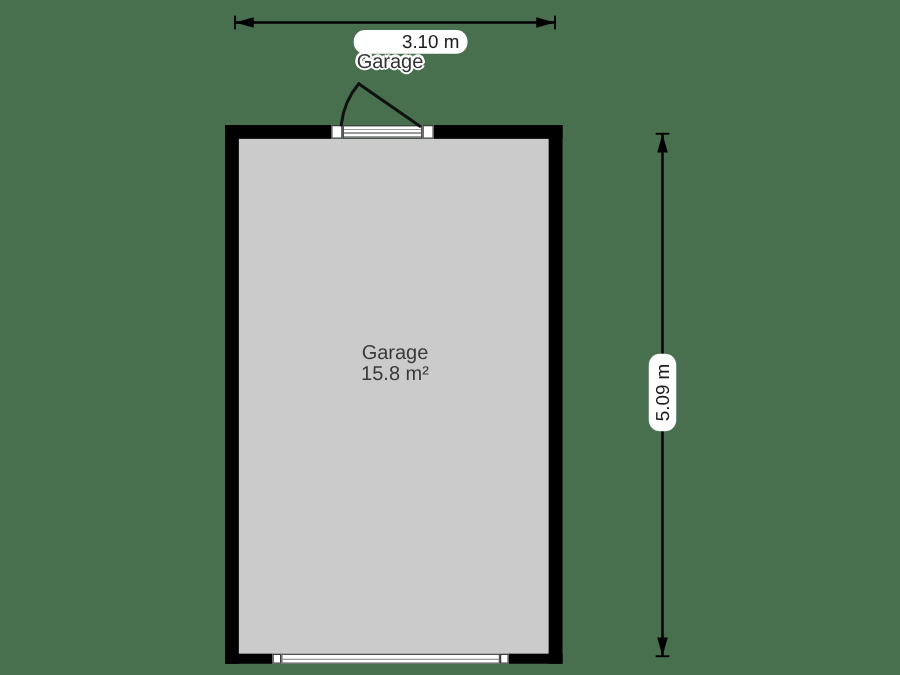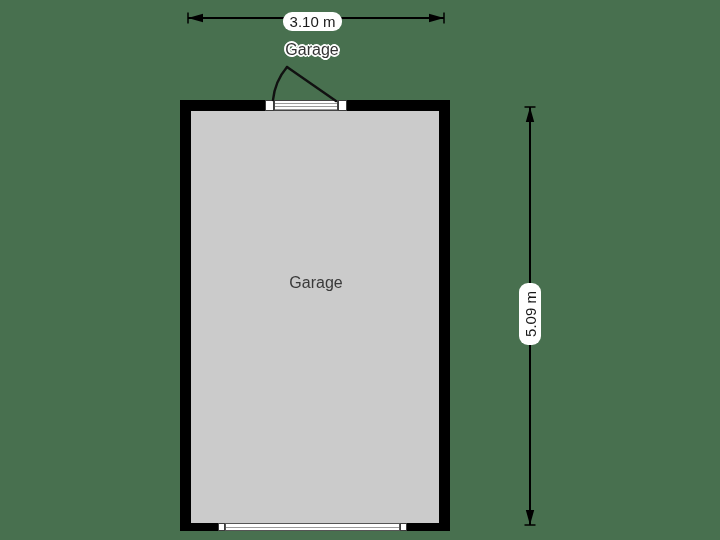--- a/index.html
+++ b/index.html
@@ -58,21 +58,21 @@
 
   
   .dim-label {
     background: #ffffff;
     border-radius: 9px;
     color: #1a1a1a;
     font-size: 15px;
     display: flex; align-items: center; justify-content: center;
     white-space: nowrap;
   }
-  .dim-label-top { left: 283px; top: 12px; width: 59px; height: 19px; }
+  .dim-label-top { left: 283px; top: 24px; width: 59px; height: 19px; padding-left: 32px; }
   .dim-label-right {
     left: 499px; top: 303px; width: 62px; height: 22px;
     transform: rotate(-90deg);
   }
   .door-label {
     left: 252px; top: 41px; width: 120px; height: 18px;
     text-align: center; font-size: 16px; line-height: 18px;
     color: #333333;
     text-shadow:
       -2px 0 0 #ffffff, 2px 0 0 #ffffff, 0 -2px 0 #ffffff, 0 2px 0 #ffffff,
@@ -121,20 +121,21 @@
     <div class="abs jamb gdoor-jamb-right"></div>
   </div>
 
   <svg class="abs" style="left:270px; top:62px;" width="75" height="42">
     <path d="M 66,39 L 17,5" fill="none" stroke="#111111" stroke-width="2.4" stroke-linecap="round"></path>
     <path d="M 17,5 A 61 61 0 0 0 3,38" fill="none" stroke="#111111" stroke-width="2.4" stroke-linecap="round"></path>
   </svg>
 
   <div class="abs room-label">
     <div>Garage</div>
+    <div>15.8 m²</div>
   </div>
 
   <svg class="abs" style="left:522px; top:103px;" width="16" height="426">
     <line x1="8" y1="4" x2="8" y2="422" stroke="#000000" stroke-width="2"></line>
     <rect x="2.5" y="3.25" width="11" height="1.5" fill="#000000"></rect>
     <rect x="2.5" y="421.25" width="11" height="1.5" fill="#000000"></rect>
     <polygon points="8,4 3.8,19 12.2,19" fill="#000000"></polygon>
     <polygon points="8,422 3.8,407 12.2,407" fill="#000000"></polygon>
   </svg>
   <div class="abs dim-label dim-label-right">5.09 m</div>

